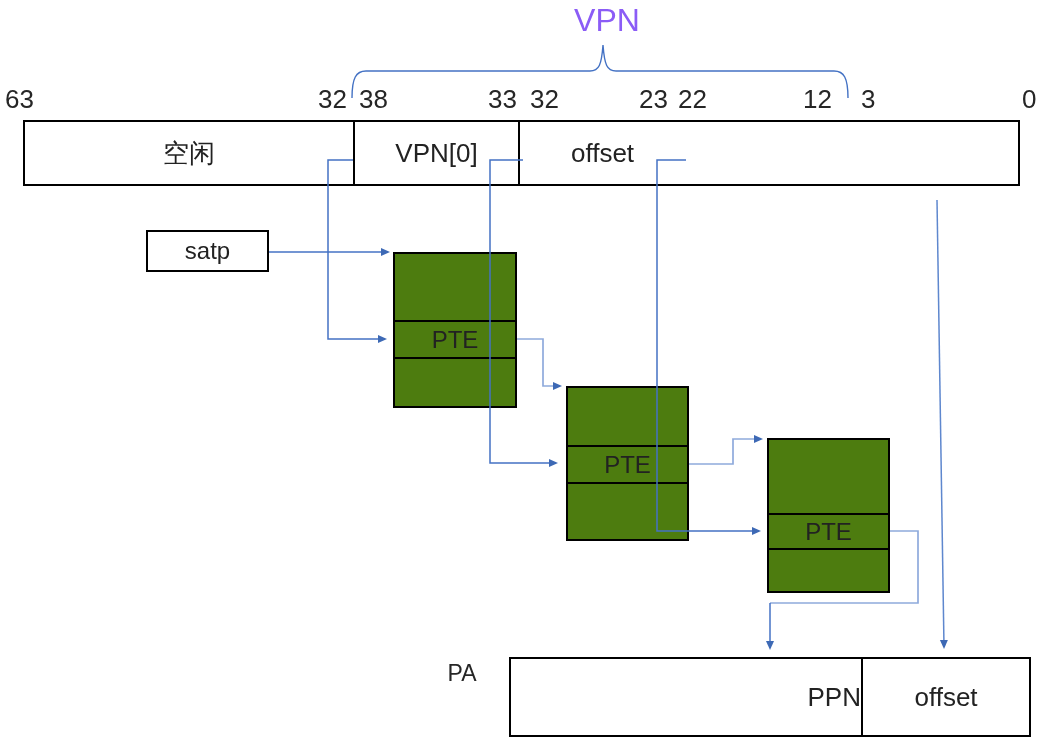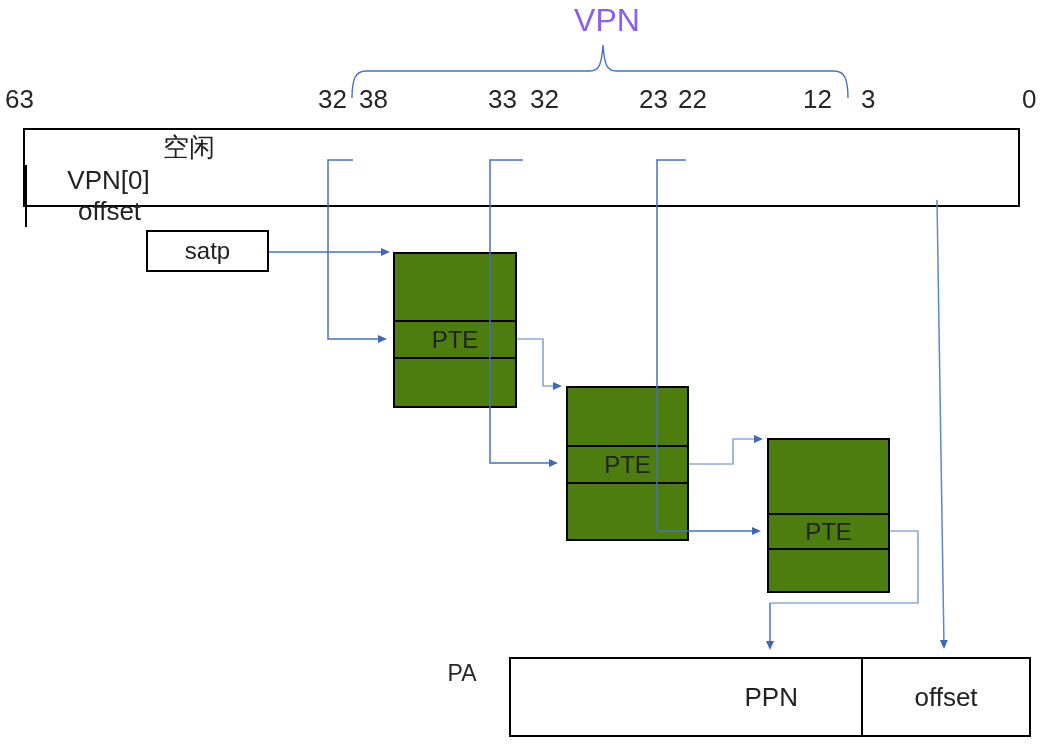--- a/index.html
+++ b/index.html
@@ -2,21 +2,21 @@
 <html><head>
 <meta charset="utf-8">
 <style>
   html,body{margin:0;padding:0;background:#fff;}
   #stage{
     position:relative;width:1058px;height:751px;background:#ffffff;overflow:hidden;
     font-family:"Liberation Sans","DejaVu Sans",sans-serif;color:#222;
   }
   .abs{position:absolute;box-sizing:border-box;}
   
-  #va-bar{left:23px;top:128px;width:997px;height:79px;border:2px solid #000;display:flex;flex-direction:column;}
+  #va-bar{left:23px;top:120px;width:997px;height:66px;border:2px solid #000;display:flex;}
   .seg{display:flex;align-items:center;justify-content:center;font-size:26px;box-sizing:border-box;height:100%;}
   .seg + .seg{border-left:2px solid #000;}
   .bit{position:absolute;top:84px;font-size:26px;color:#262626;white-space:nowrap;}
   .bit.r{text-align:right;width:42px;}
   
   #vpn-title{left:557px;top:2px;width:100px;text-align:center;font-size:32px;color:#8b5cf6;}
   
   #satp-box{left:146px;top:230px;width:123px;height:42px;border:2px solid #000;
     display:flex;align-items:center;justify-content:center;font-size:24px;}
   
@@ -24,21 +24,21 @@
   .ptable .row{box-sizing:border-box;display:flex;align-items:center;justify-content:center;font-size:24px;}
   .ptable .row + .row{border-top:2px solid #000;}
   #pt2{left:393px;top:252px;width:124px;height:156px;}
   #pt2 .r1{height:66px;} #pt2 .r2{height:37px;} #pt2 .r3{height:49px;}
   #pt1{left:566px;top:386px;width:123px;height:155px;}
   #pt1 .r1{height:57px;} #pt1 .r2{height:37px;} #pt1 .r3{height:57px;}
   #pt0{left:767px;top:438px;width:123px;height:155px;}
   #pt0 .r1{height:73px;} #pt0 .r2{height:35px;} #pt0 .r3{height:43px;}
   
   #pa-bar{left:509px;top:657px;width:522px;height:80px;border:2px solid #000;display:flex;}
-  #pa-ppn{width:350px;display:flex;align-items:center;justify-content:flex-end;padding-right:63px;font-size:26px;box-sizing:border-box;}
+  #pa-ppn{width:350px;display:flex;align-items:center;justify-content:flex-end;font-size:26px;box-sizing:border-box;}
   #pa-offset{width:168px;border-left:2px solid #000;display:flex;align-items:center;justify-content:center;font-size:26px;box-sizing:border-box;}
   #pa-label{left:438px;top:660px;width:48px;text-align:center;font-size:23px;color:#262626;}
   
   #wires{position:absolute;left:0;top:0;width:1058px;height:751px;pointer-events:none;z-index:5;}
 </style>
 </head>
 <body>
 
 <div id="stage">
 

